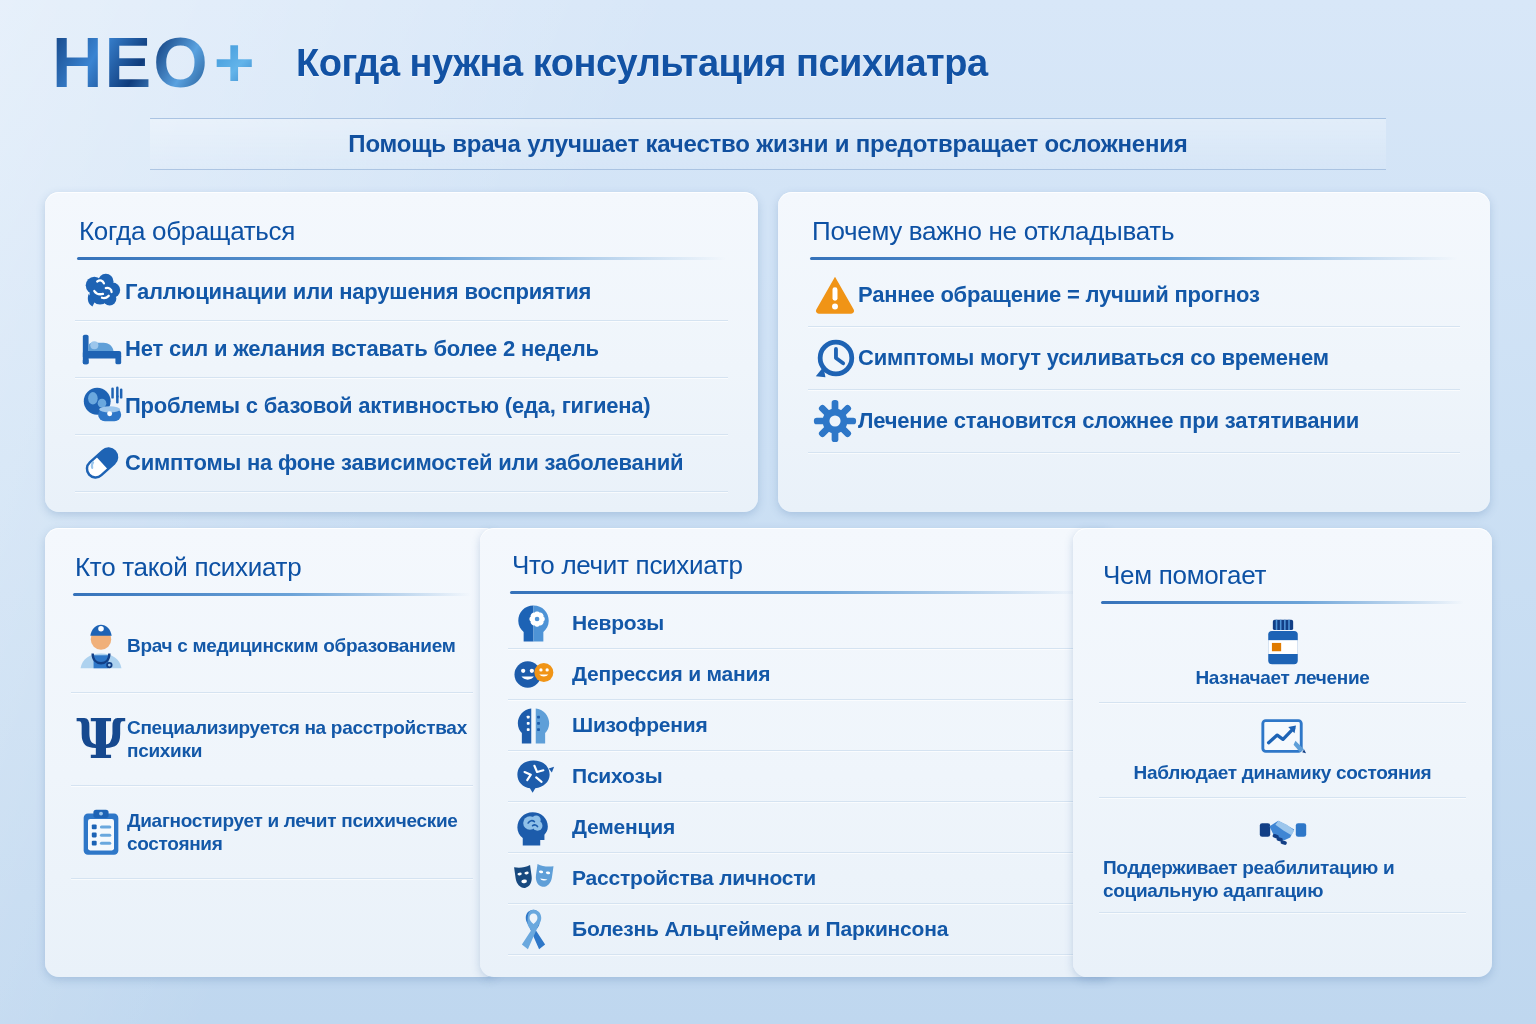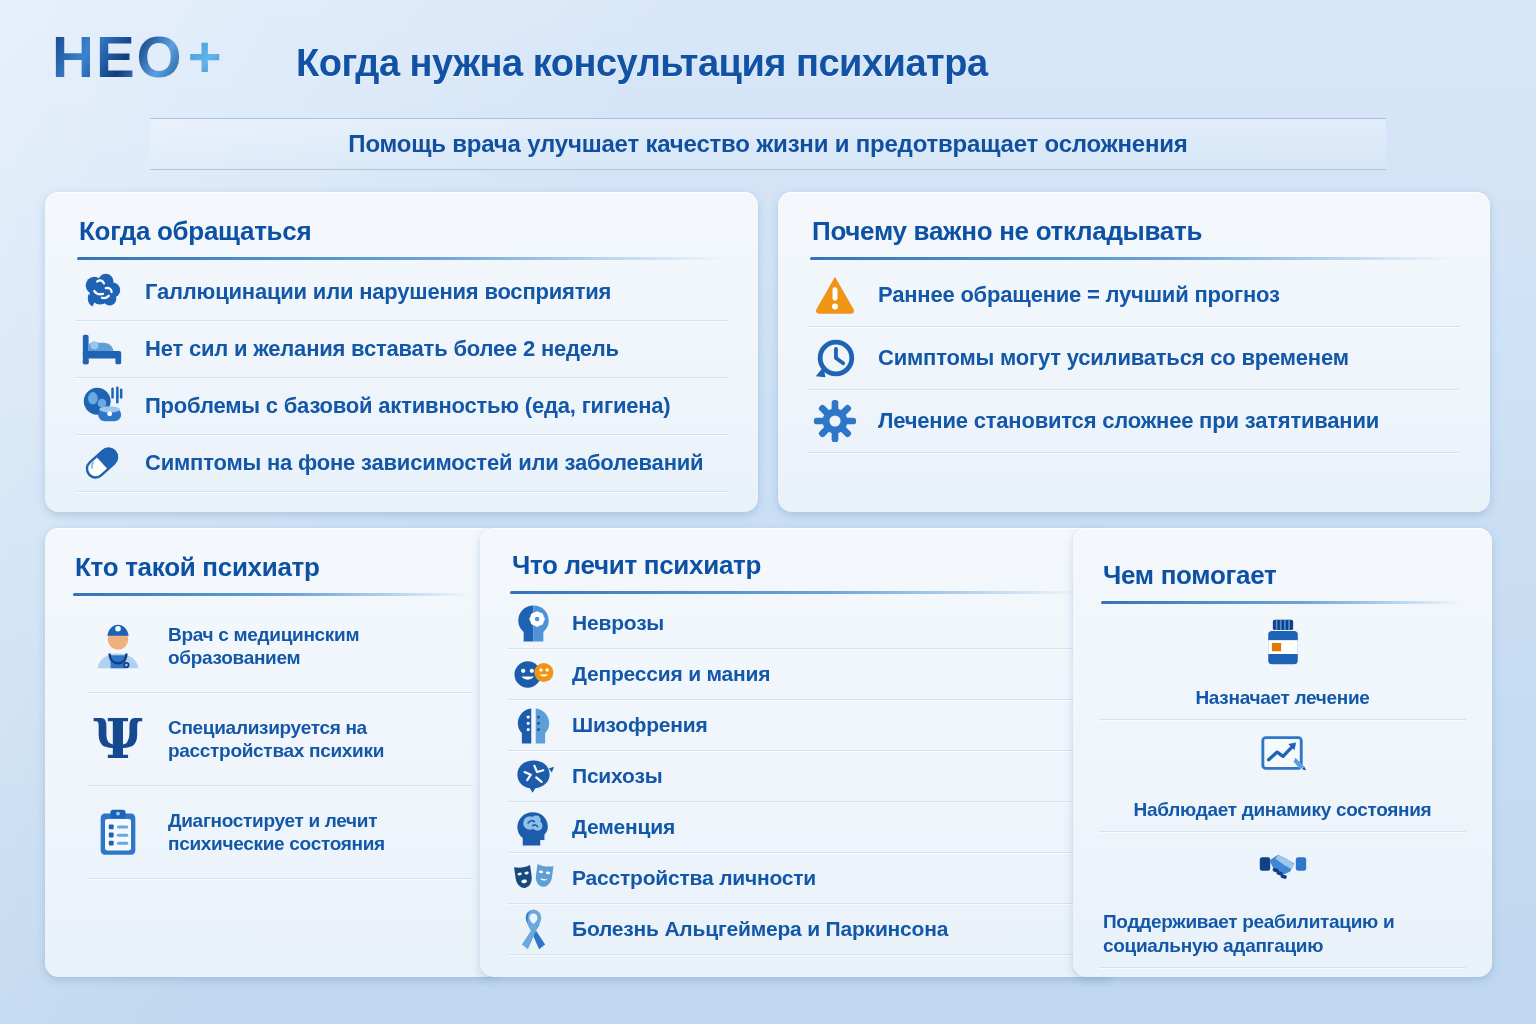--- a/index.html
+++ b/index.html
@@ -5,21 +5,21 @@
   html,body{margin:0;padding:0;}
   body{
     width:1536px;height:1024px;overflow:hidden;position:relative;
     font-family:"Liberation Sans","DejaVu Sans",sans-serif;
     background:
       linear-gradient(115deg, rgba(255,255,255,.38) 0%, rgba(255,255,255,0) 34%),
       linear-gradient(180deg,#d8e7f8 0%,#cce0f4 45%,#bfd7ef 100%);
   }
   .page{position:absolute;inset:0;}
   
-  .logo{position:absolute;left:52px;top:28px;font-size:58px;font-weight:bold;line-height:1;letter-spacing:2px;white-space:nowrap;}
+  .logo{position:absolute;left:52px;top:28px;font-size:70px;font-weight:bold;line-height:1;letter-spacing:2px;white-space:nowrap;}
   .logo .neo{color:#1c58a8;}
   .logo .plus{color:#2e86cf;margin-left:4px;}
   @supports (-webkit-background-clip:text){
     .logo .neo{
       background:linear-gradient(120deg,#123f7e 0%,#3a84d2 30%,#0f3c7c 55%,#5aa2e0 78%,#16477f 100%);
       -webkit-background-clip:text;background-clip:text;-webkit-text-fill-color:transparent;}
     .logo .plus{
       background:linear-gradient(135deg,#2e8ad0 0%,#63b4ea 55%,#1f6db8 100%);
       -webkit-background-clip:text;background-clip:text;-webkit-text-fill-color:transparent;}
   }
@@ -34,33 +34,33 @@
   .card{
     position:absolute;box-sizing:border-box;border-radius:14px;
     background:linear-gradient(180deg,#f4f8fd 0%,#eff5fb 55%,#e9f1f9 100%);
     box-shadow:0 3px 9px rgba(88,128,178,.30), inset 0 1px 0 rgba(255,255,255,.85);
     padding:16px 30px 6px;}
   #card-when  {left:45px;  top:192px; width:713px; height:320px;}
   #card-why   {left:778px; top:192px; width:712px; height:320px;}
   #card-who   {left:45px;  top:528px; width:454px; height:449px; padding:16px 26px 6px;}
   #card-treats{left:480px; top:528px; width:634px; height:449px; padding:14px 28px 6px;}
   #card-helps {left:1073px;top:528px; width:419px; height:449px; padding:24px 26px 6px;}
-  .card-title{margin:0;padding:8px 4px 10px;font-size:26px;font-weight:bold;color:#0d51a4;letter-spacing:-.3px;}
+  .card-title{margin:0;padding:8px 4px 10px;font-size:26px;font-weight:normal;color:#0d51a4;letter-spacing:-.3px;}
   .title-rule{height:3px;border-radius:2px;margin:0 2px 4px;
     background:linear-gradient(90deg,#3572ba 0%,#6ba3d8 55%,rgba(107,163,216,0) 100%);}
   .items{list-style:none;margin:0;padding:0;display:flex;flex-direction:column;}
-  .item{display:flex;align-items:center;gap:20px;padding:0 4px;border-bottom:1px solid #d5e3f1;box-shadow:0 1px 0 rgba(255,255,255,.65);}
+  .item{display:flex;align-items:center;padding:0 4px;border-bottom:1px solid #d5e3f1;box-shadow:0 1px 0 rgba(255,255,255,.65);}
   .item-text{font-weight:bold;color:#1358a8;line-height:1.22;letter-spacing:-.2px;}
   .icon{flex:0 0 auto;display:flex;align-items:center;justify-content:center;}
   .icon svg{display:block;width:100%;height:100%;}
   
   #card-when  .item{height:56px;}  #card-when  .icon{width:46px;height:46px;}  #card-when  .item-text{font-size:22px;}
   #card-why   .item{height:62px;}  #card-why   .icon{width:46px;height:46px;}  #card-why   .item-text{font-size:22px;}
   #card-treats .item{height:50px;gap:17px;} #card-treats .icon{width:43px;height:43px;} #card-treats .item-text{font-size:21px;}
-  #card-who   .item{min-height:92px;gap:24px;margin-left:17px;} #card-who .icon{width:52px;height:52px;} #card-who .item-text{font-size:19px;letter-spacing:-.3px;}
+  #card-who   .item{min-height:92px;gap:0;} #card-who .icon{width:52px;height:52px;} #card-who .item-text{font-size:19px;letter-spacing:-.3px;}
   #card-helps .item{min-height:74px;padding:10px 4px;flex-direction:column;} #card-helps .icon{width:48px;height:48px;} #card-helps .item-text{font-size:19px;letter-spacing:-.3px;}
   .psi{font-family:"DejaVu Serif","Liberation Serif",serif;font-weight:bold;font-size:54px;line-height:52px;color:#16498f;text-align:center;width:100%;}
 </style>
 </head>
 <body>
 
 <div class="page">
 
   <div class="logo">
     <span class="neo">НЕО</span><span class="plus">+</span>

